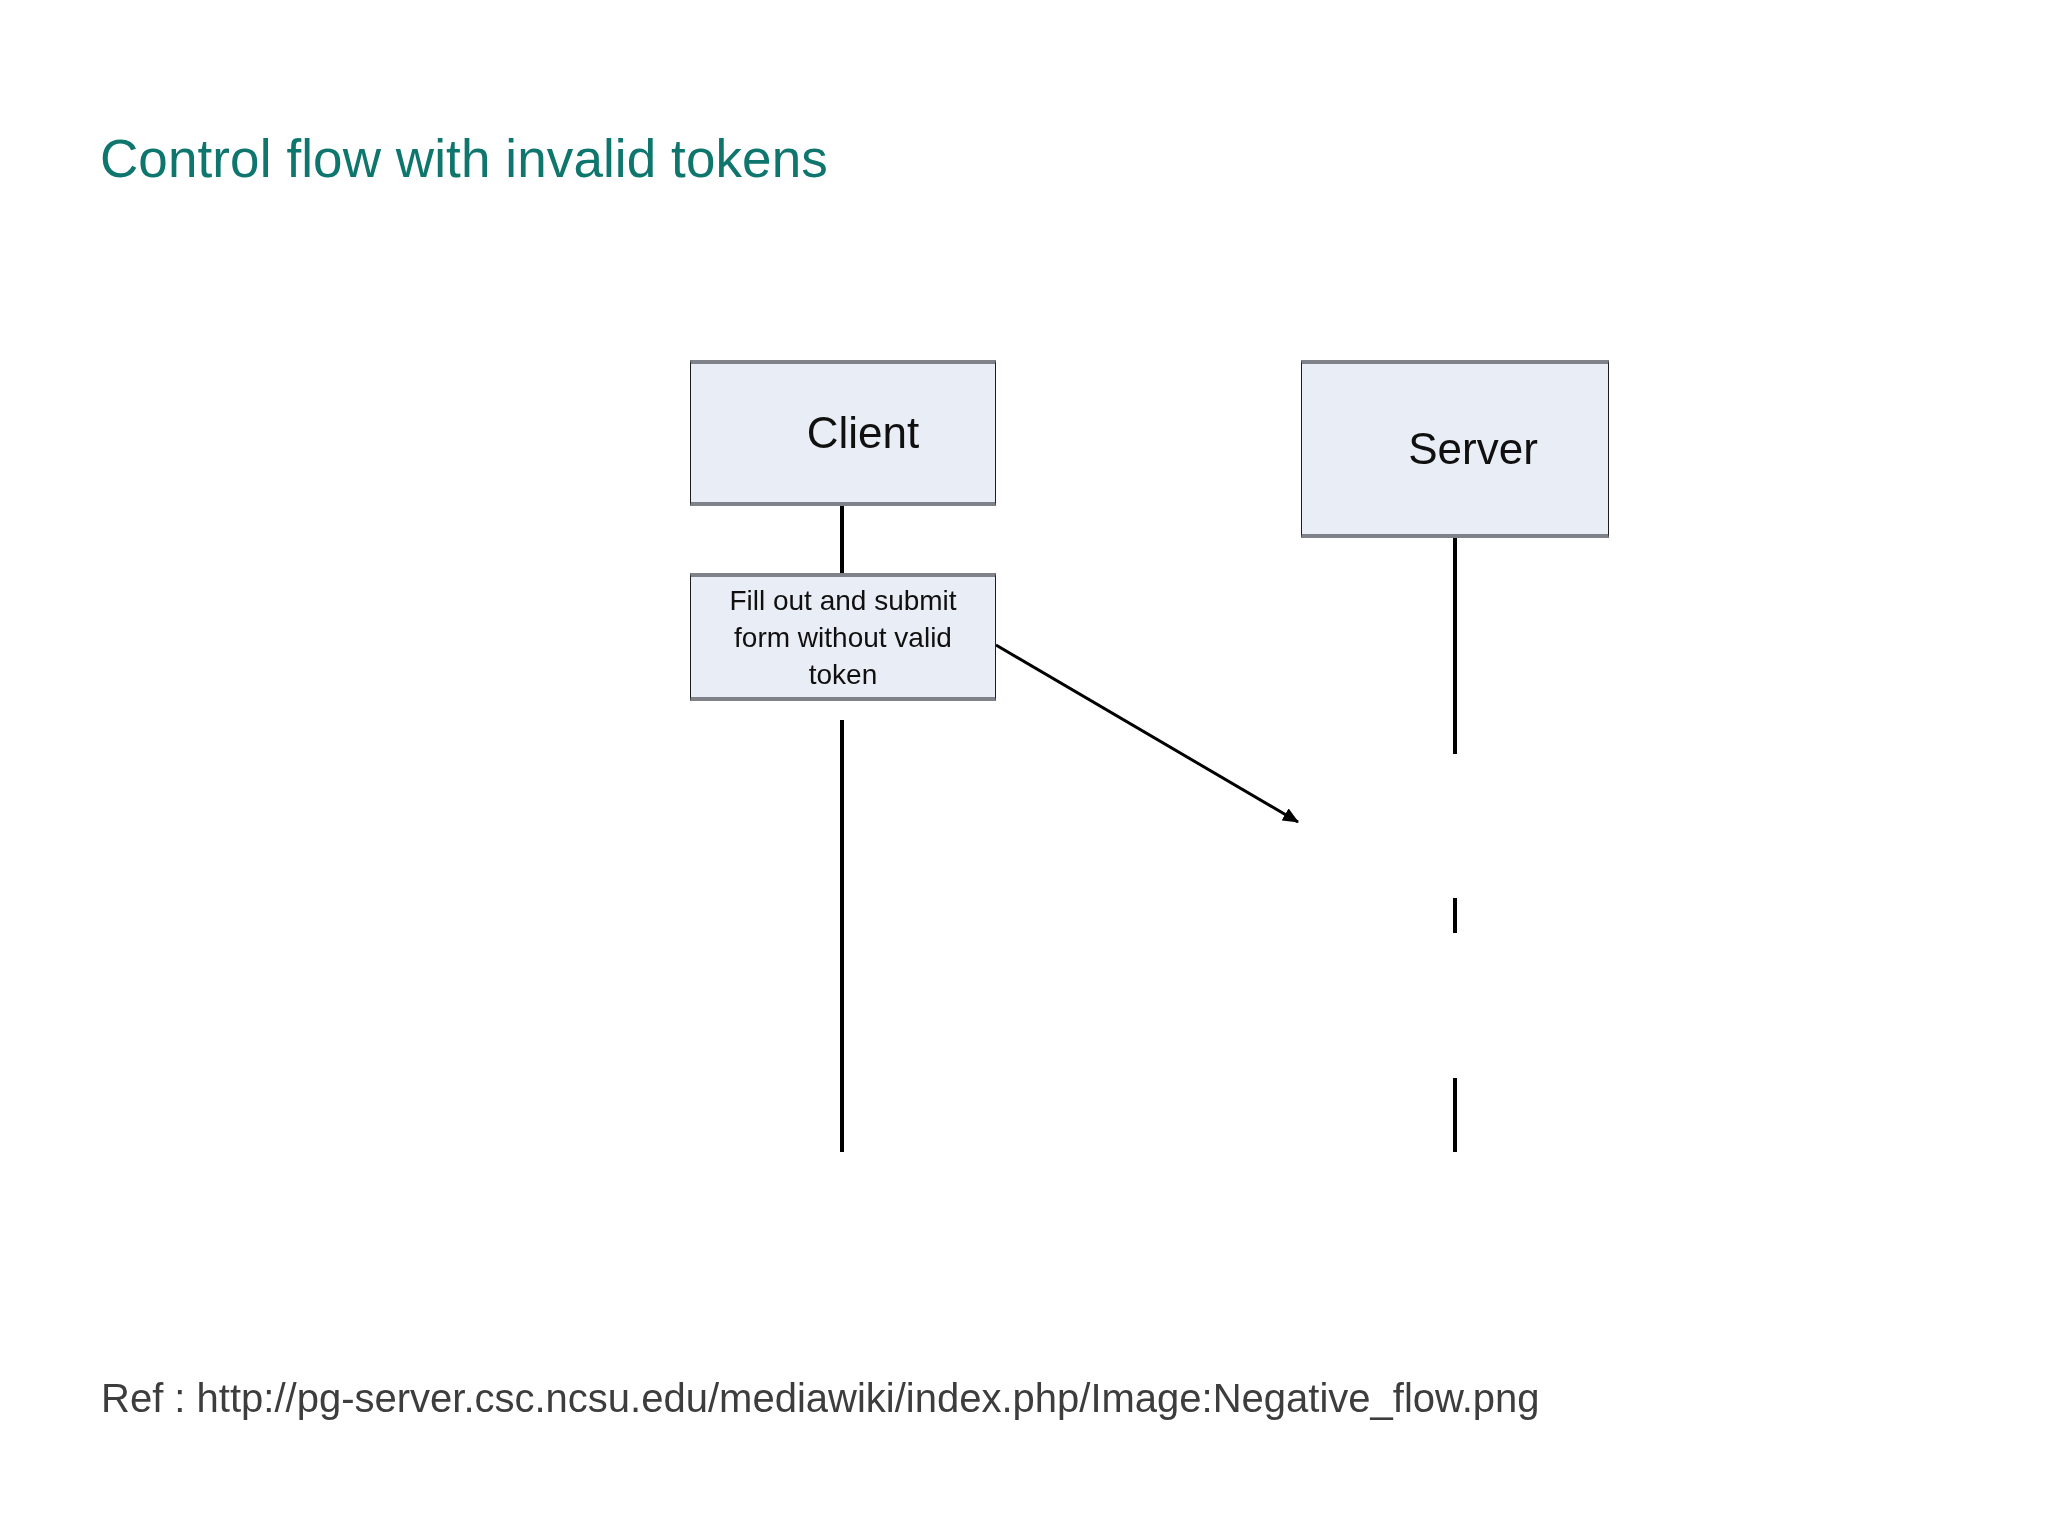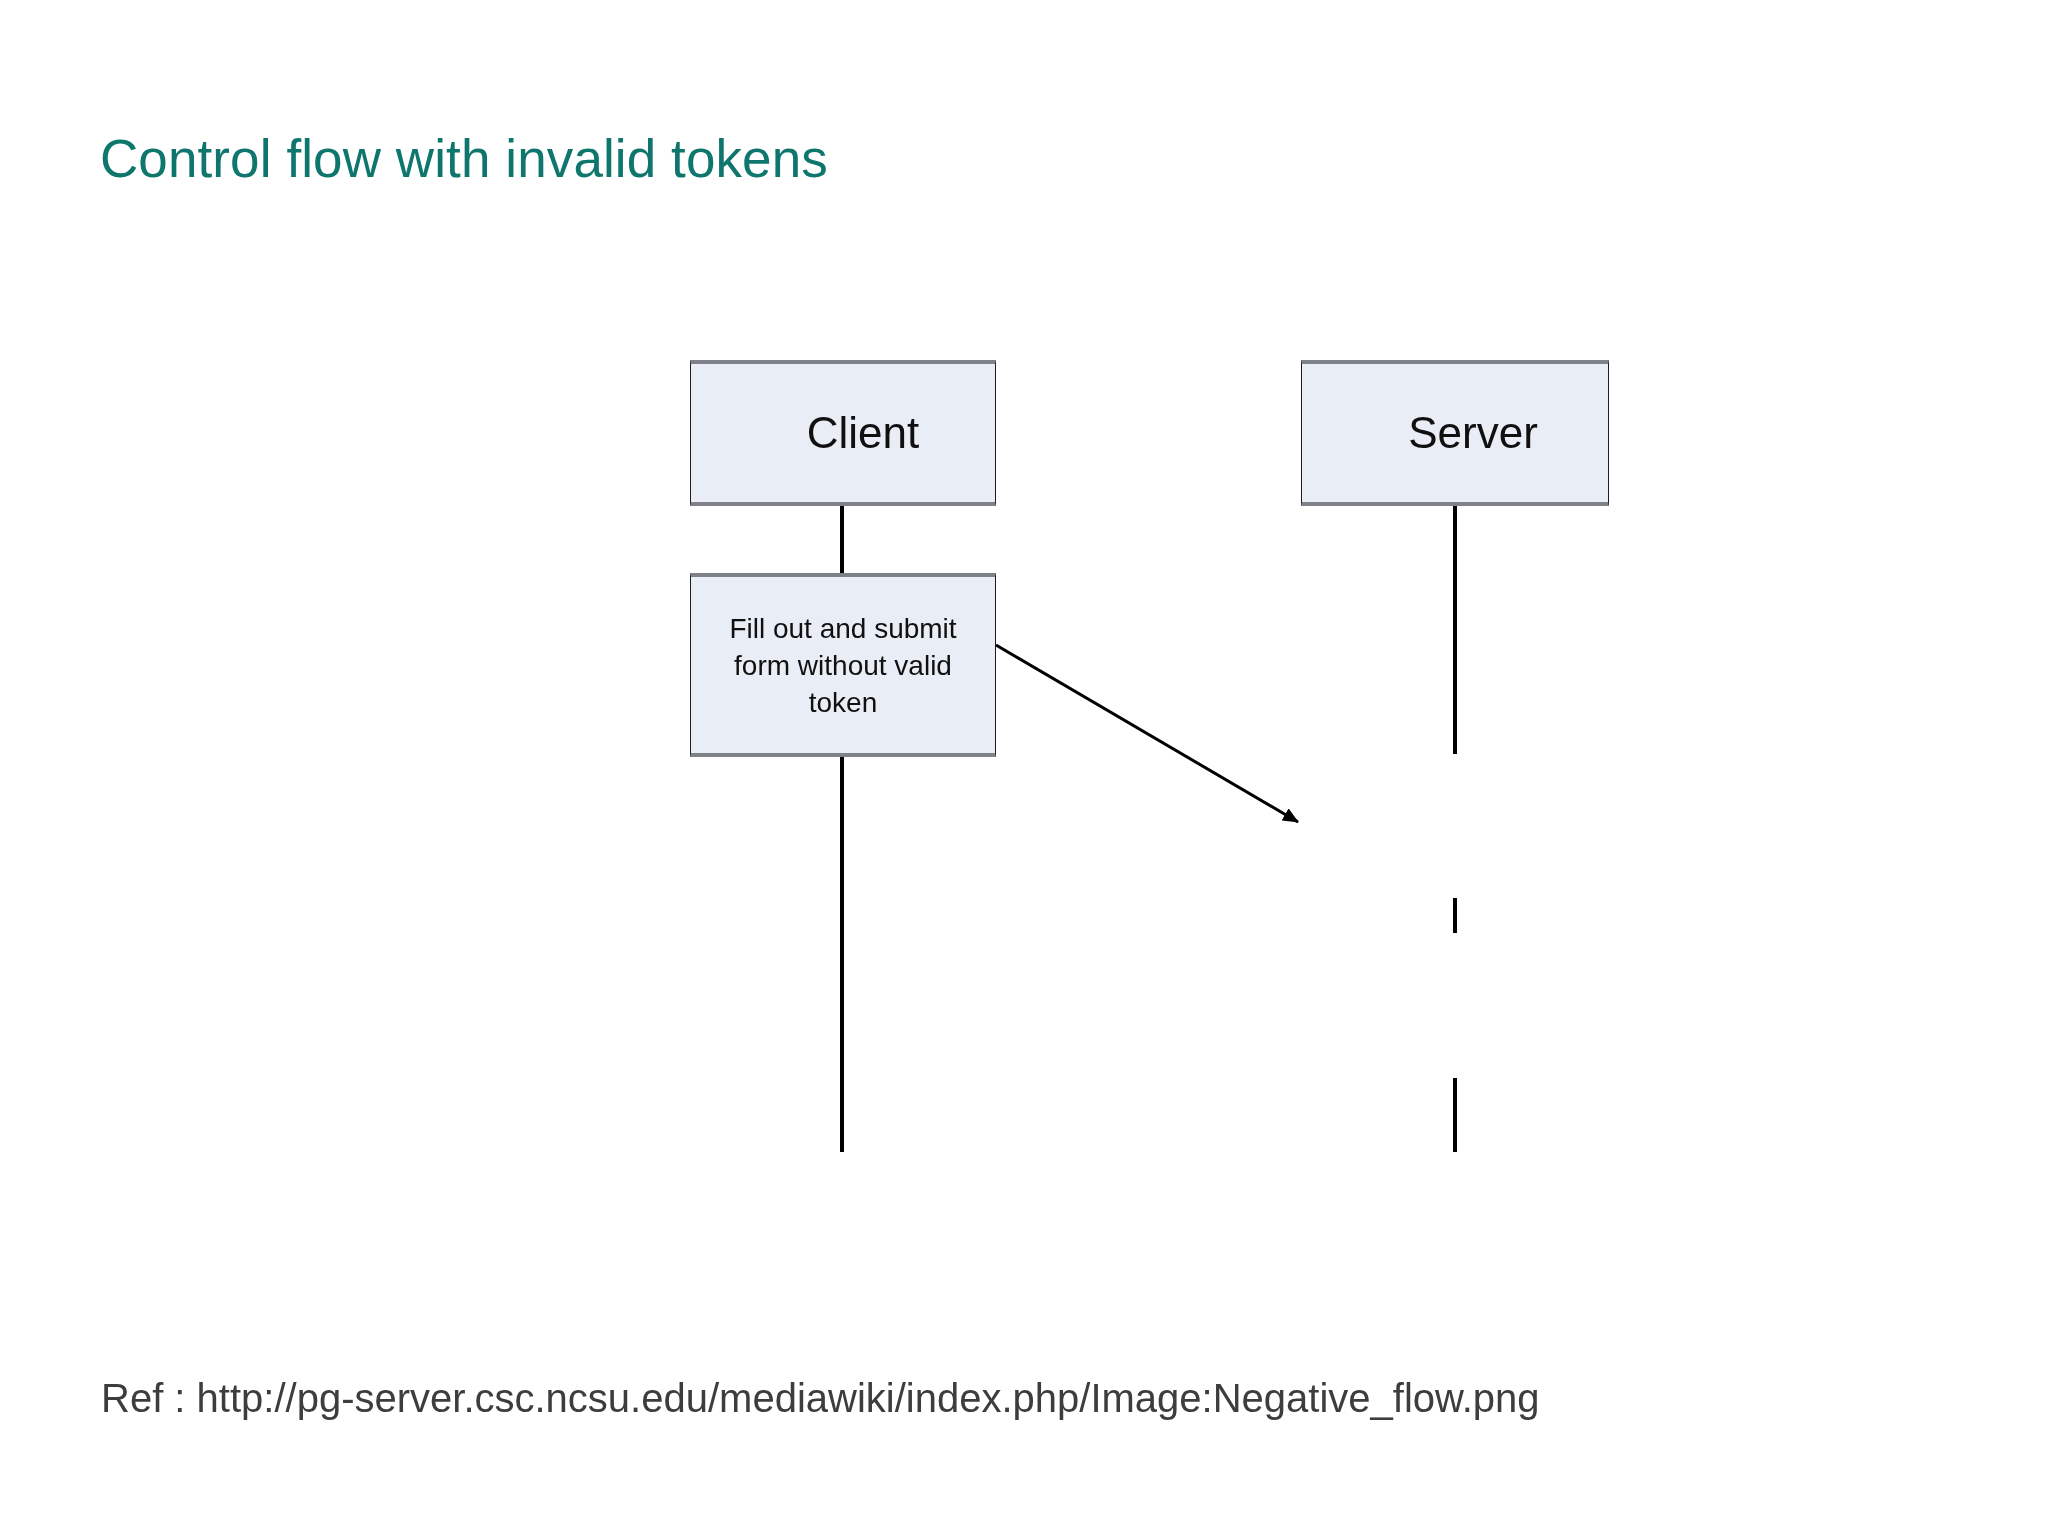--- a/index.html
+++ b/index.html
@@ -68,22 +68,22 @@
   .lifeline-head {
     font-size: 44px;
     line-height: 50px;
   }
   .activation {
     font-size: 28px;
     line-height: 37px;
   }
 
   #client-head   { left: 690px;  top: 360px; width: 306px; height: 146px; padding-left: 40px; }
-  #server-head   { left: 1301px; top: 360px; width: 308px; height: 146px; padding-left: 36px; }
-  #client-act-1  { left: 690px;  top: 573px; width: 306px; height: 184px; }
+  #server-head   { left: 1301px; top: 360px; width: 308px; height: 178px; padding-left: 36px; }
+  #client-act-1  { left: 690px;  top: 573px; width: 306px; height: 128px; }
   #server-act-1  { left: 1301px; top: 753px; width: 308px; height: 146px; }
   #server-act-2  { left: 1301px; top: 932px; width: 308px; height: 147px; }
 
   
   #footer-ref {
     position: absolute;
     left: 101px;
     top: 1352px;
     font-size: 40px;
     line-height: 52px;

